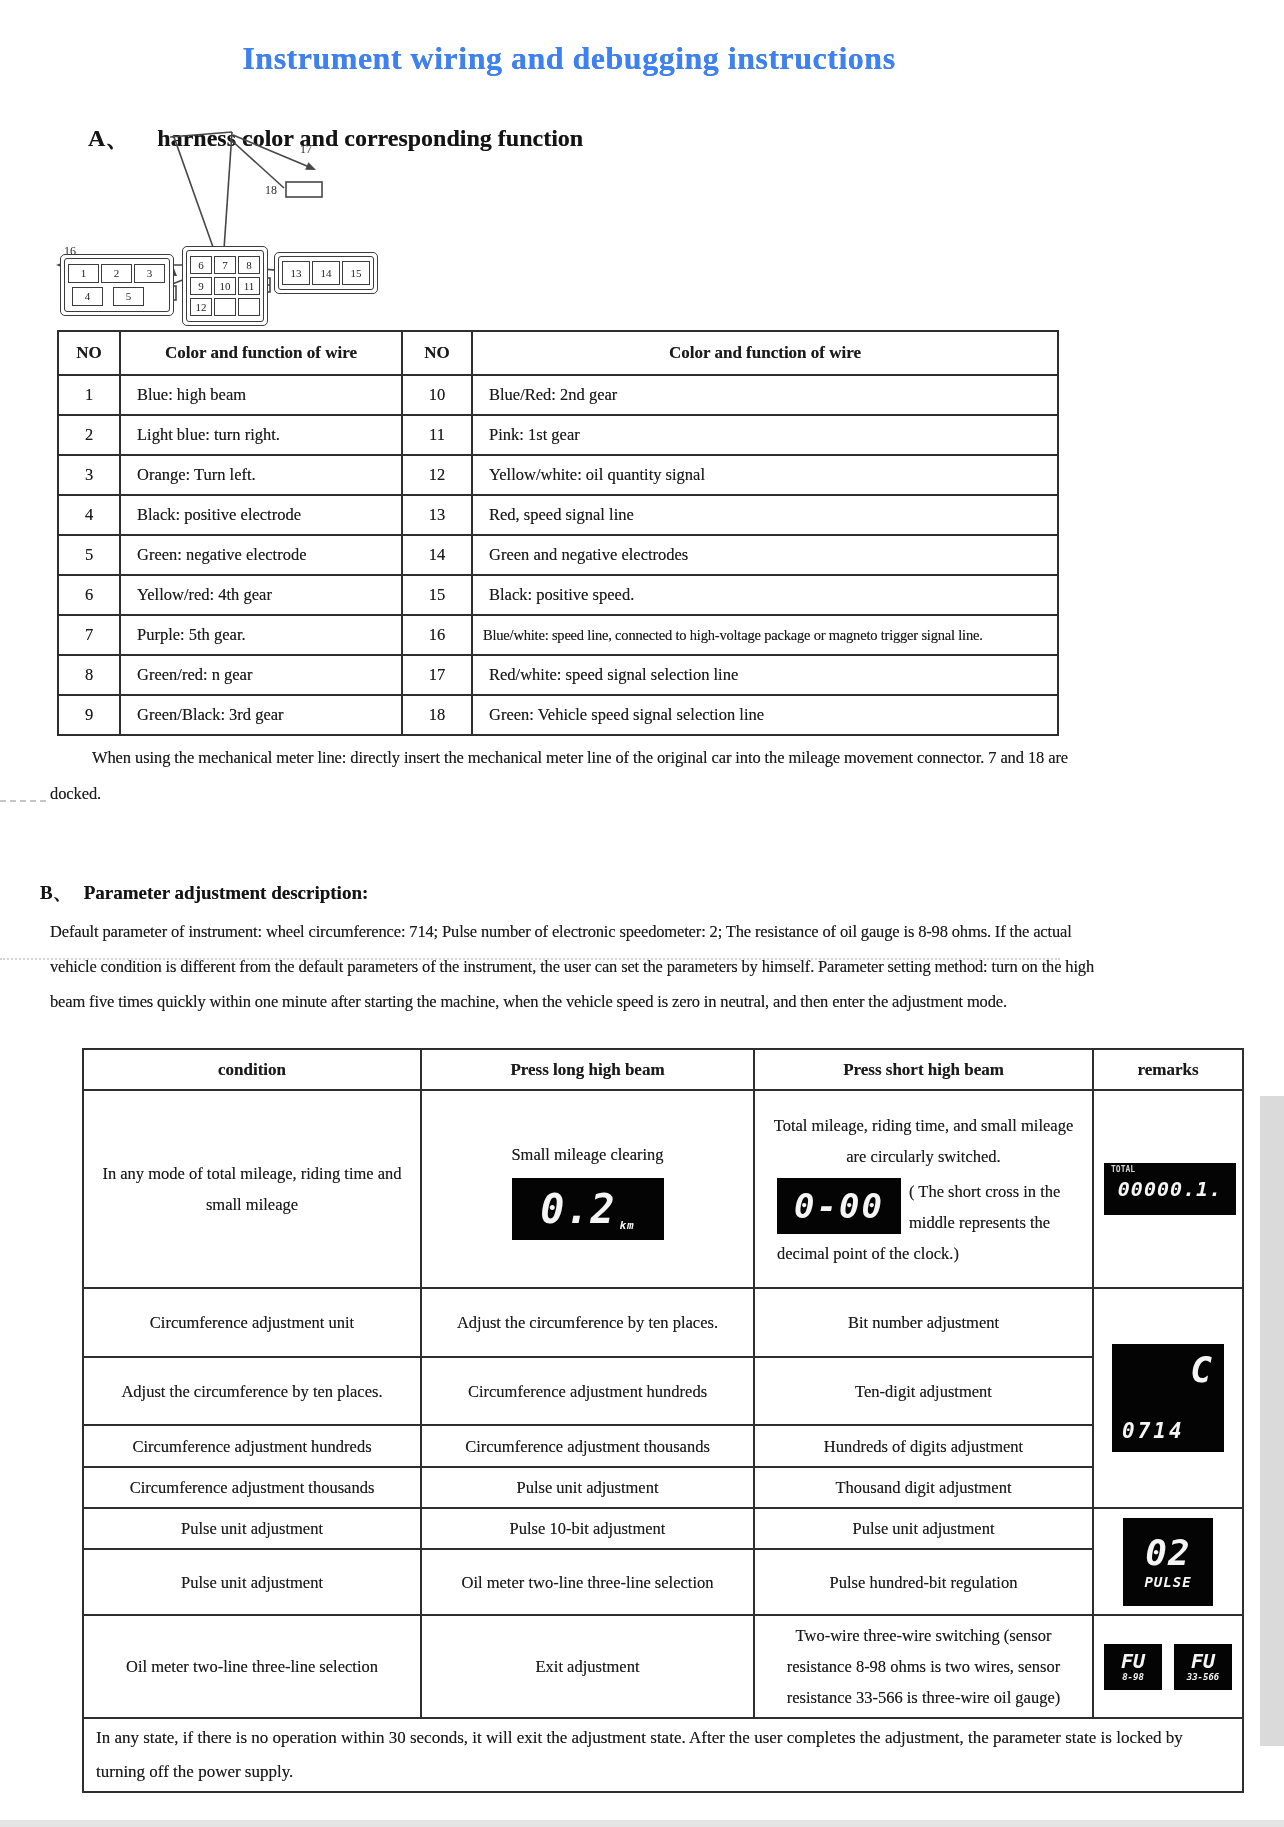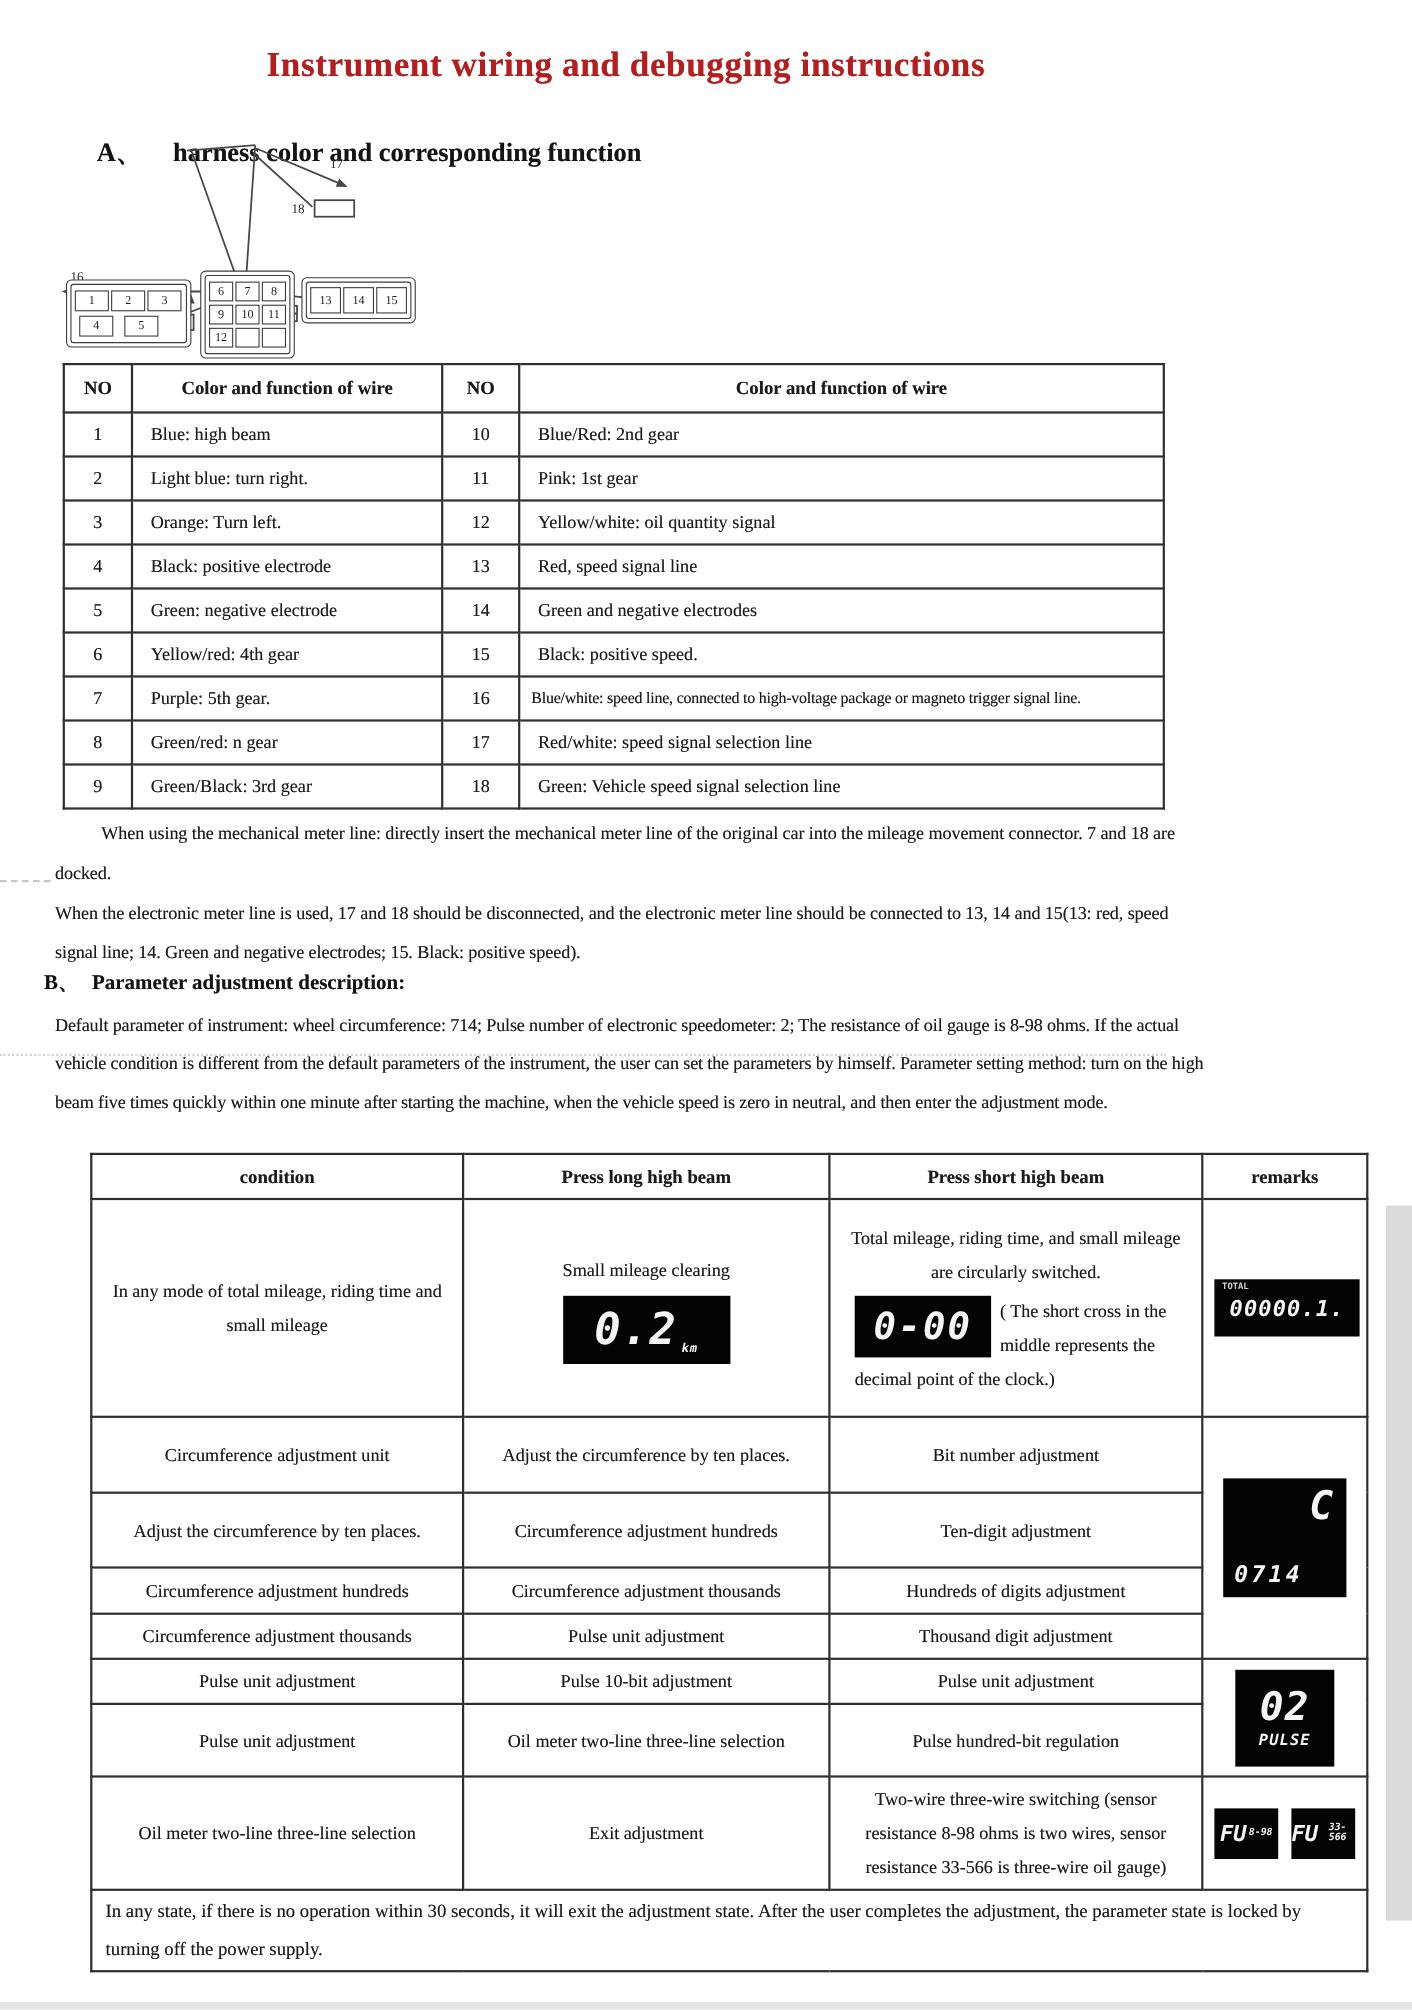--- a/index.html
+++ b/index.html
@@ -9,21 +9,21 @@
     background:#ffffff;
     font-family:"Liberation Serif", serif;
     color:#1b1b1b;
     overflow:hidden;
   }
   .scan-ink { text-shadow:0 0 .6px rgba(20,20,20,.55); }
 
   
   .doc-title {
     position:absolute; top:40px; left:0; width:1138px;
-    text-align:center; font-size:32px; letter-spacing:.5px; color:#b91c1c;
+    text-align:center; font-size:32px; letter-spacing:.5px; color:#3b82f6;
   }
   .heading-a { position:absolute; top:92px; left:88px; font-size:24px; font-weight:bold; color:#141414;margin-top:30px; }
   .heading-a .sec-label { margin-right:28px; }
   .heading-b { position:absolute; top:880px; left:40px; font-size:19px; font-weight:bold; color:#141414; }
   .heading-b .sec-label { margin-right:12px; }
 
   
   .diagram { position:absolute; top:126px; left:52px; width:340px; height:206px; }
   .diagram svg { position:absolute; top:0; left:0; }
   .dg-label { position:absolute; font-size:12px; color:#2c2c2c; }
@@ -87,21 +87,21 @@
   .clock-wrap { text-align:left; margin-top:4px; padding-left:12px; }
   .lcd-clock { width:124px; height:56px; font-size:34px; letter-spacing:2px; float:left; margin:2px 8px 4px 0; }
   .lcd-odo { width:132px; height:52px; font-size:20px; letter-spacing:1px; position:relative; }
   .lcd-odo .mini-label { position:absolute; top:3px; left:7px; font-size:8px; font-style:normal; letter-spacing:0; color:#cfcfcf; }
   .lcd-circ { width:112px; height:108px; position:relative; }
   .lcd-circ .mode { position:absolute; top:8px; right:12px; font-size:36px; }
   .lcd-circ .val { position:absolute; bottom:10px; left:10px; font-size:21px; letter-spacing:3px; }
   .lcd-pulse { width:90px; height:88px; flex-direction:column; gap:4px; }
   .lcd-pulse .val { font-size:36px; letter-spacing:1px; }
   .lcd-pulse .lab { font-size:14px; font-style:italic; letter-spacing:1px; }
-  .lcd-fu { width:58px; height:46px; flex-direction:row; gap:2px; }
+  .lcd-fu { width:58px; height:46px; flex-direction:column; gap:2px; }
   .lcd-fu .val { font-size:20px; }
   .lcd-fu .lab { font-size:9px; letter-spacing:0; }
   .fu-pair { display:flex; gap:12px; justify-content:center; }
 
   
   .right-band { position:absolute; right:0; top:1096px; width:24px; height:650px; background:#cdcdcd; opacity:.75; }
   .bottom-band { position:absolute; left:0; bottom:0; width:100%; height:7px; background:#e4e4e4; }
   .dash-artifact { position:absolute; top:958px; left:0; width:1060px; border-top:2px dotted #c3c3c3; opacity:.7; }
   .dash-artifact2 { position:absolute; top:800px; left:0; width:46px; border-top:2px dashed #b9b9b9; opacity:.8; }
 </style>
@@ -257,21 +257,20 @@
         <td>9</td>
         <td class="fn">Green/Black: 3rd gear</td>
         <td>18</td>
         <td class="fn">Green: Vehicle speed signal selection line</td>
       </tr>
 </tbody>
   </table>
 
 <div class="notes-a scan-ink">
   <p class="ind">When using the mechanical meter line: directly insert the mechanical meter line of the original car into the mileage movement connector. 7 and 18 are docked.</p>
-  <p>When the electronic meter line is used, 17 and 18 should be disconnected, and the electronic meter line should be connected to 13, 14 and 15(13: red, speed signal line; 14. Green and negative electrodes; 15. Black: positive speed).</p>
 </div>
 
 <div class="heading-b scan-ink">
   <span class="sec-label">B、</span><span>Parameter adjustment description:</span>
 </div>
 <p class="para-b scan-ink">Default parameter of instrument: wheel circumference: 714; Pulse number of electronic speedometer: 2; The resistance of oil gauge is 8-98 ohms. If the actual vehicle condition is different from the default parameters of the instrument, the user can set the parameters by himself. Parameter setting method: turn on the high beam five times quickly within one minute after starting the machine, when the vehicle speed is zero in neutral, and then enter the adjustment mode.</p>
 
 <div class="dash-artifact"></div>
 <div class="dash-artifact2"></div>
 

